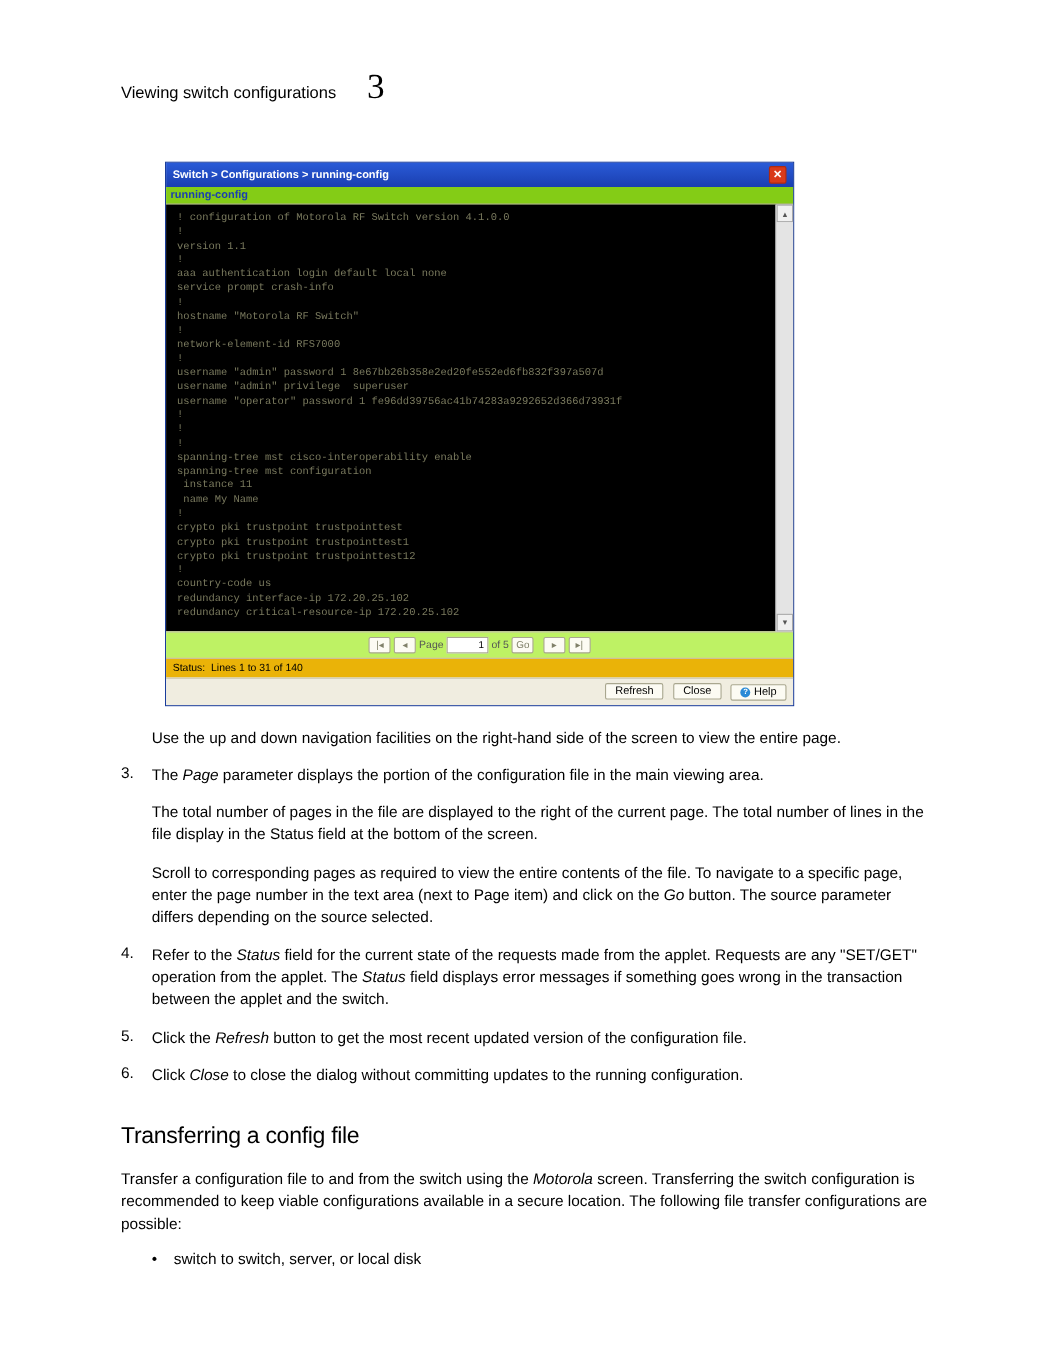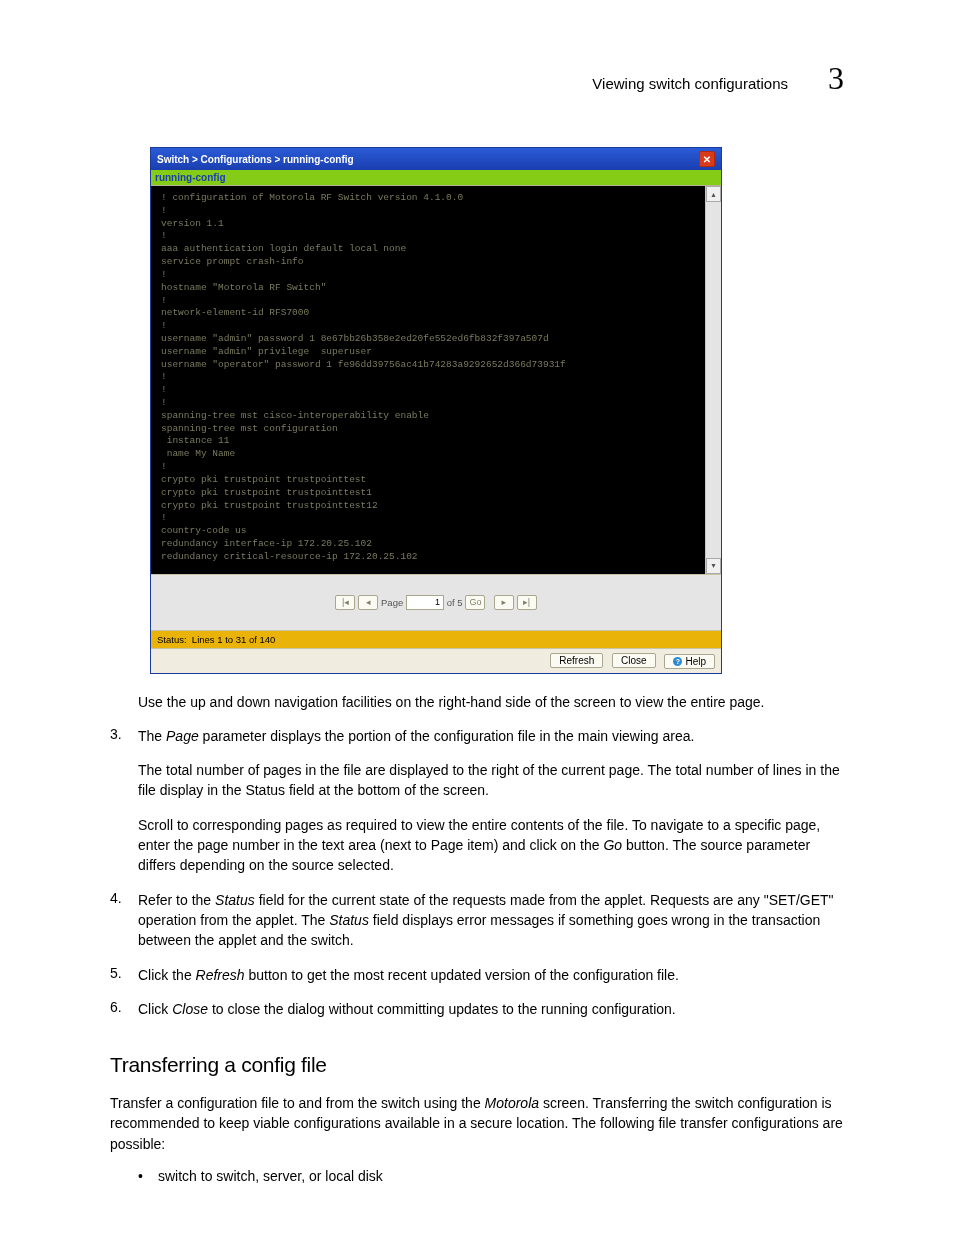--- a/index.html
+++ b/index.html
@@ -8,23 +8,23 @@
     background: #fff;
     font-family: Arial, Helvetica, sans-serif;
     color: #000;
     width: 954px;
   }
   .page {
     padding: 60px 110px 80px 110px;
   }
   .header-row {
     display: flex;
-    justify-content: flex-end;
+    justify-content: flex-start;
     align-items: baseline;
-    gap: 40px;
+    gap: 28px;
     margin-bottom: 50px;
   }
   .header-text {
     font-size: 15px;
   }
   .chapter-num {
     font-size: 32px;
     font-family: Georgia, serif;
   }
   .dialog {
@@ -84,23 +84,23 @@
     background: #f0f0f0;
     border: 1px solid #a9a9a9;
     display:flex; align-items:center; justify-content:center;
     font-size:8px; color:#555;
   }
   .sb-thumb {
     flex:1;
     background:#e4e4e4;
   }
   .paginator {
-    background: #e5e5e5;
+    background: #bef264;
     border-top: 1px solid #c7c4a8;
-    padding: 20px;
+    padding: 4px;
     text-align: center;
   }
   .pg-btn {
     display:inline-block;
     border:1px solid #a9a78f;
     background:#fcfbf3;
     padding:0 3px;
     font-size:9px;
     color:#808069;
     border-radius:2px;

